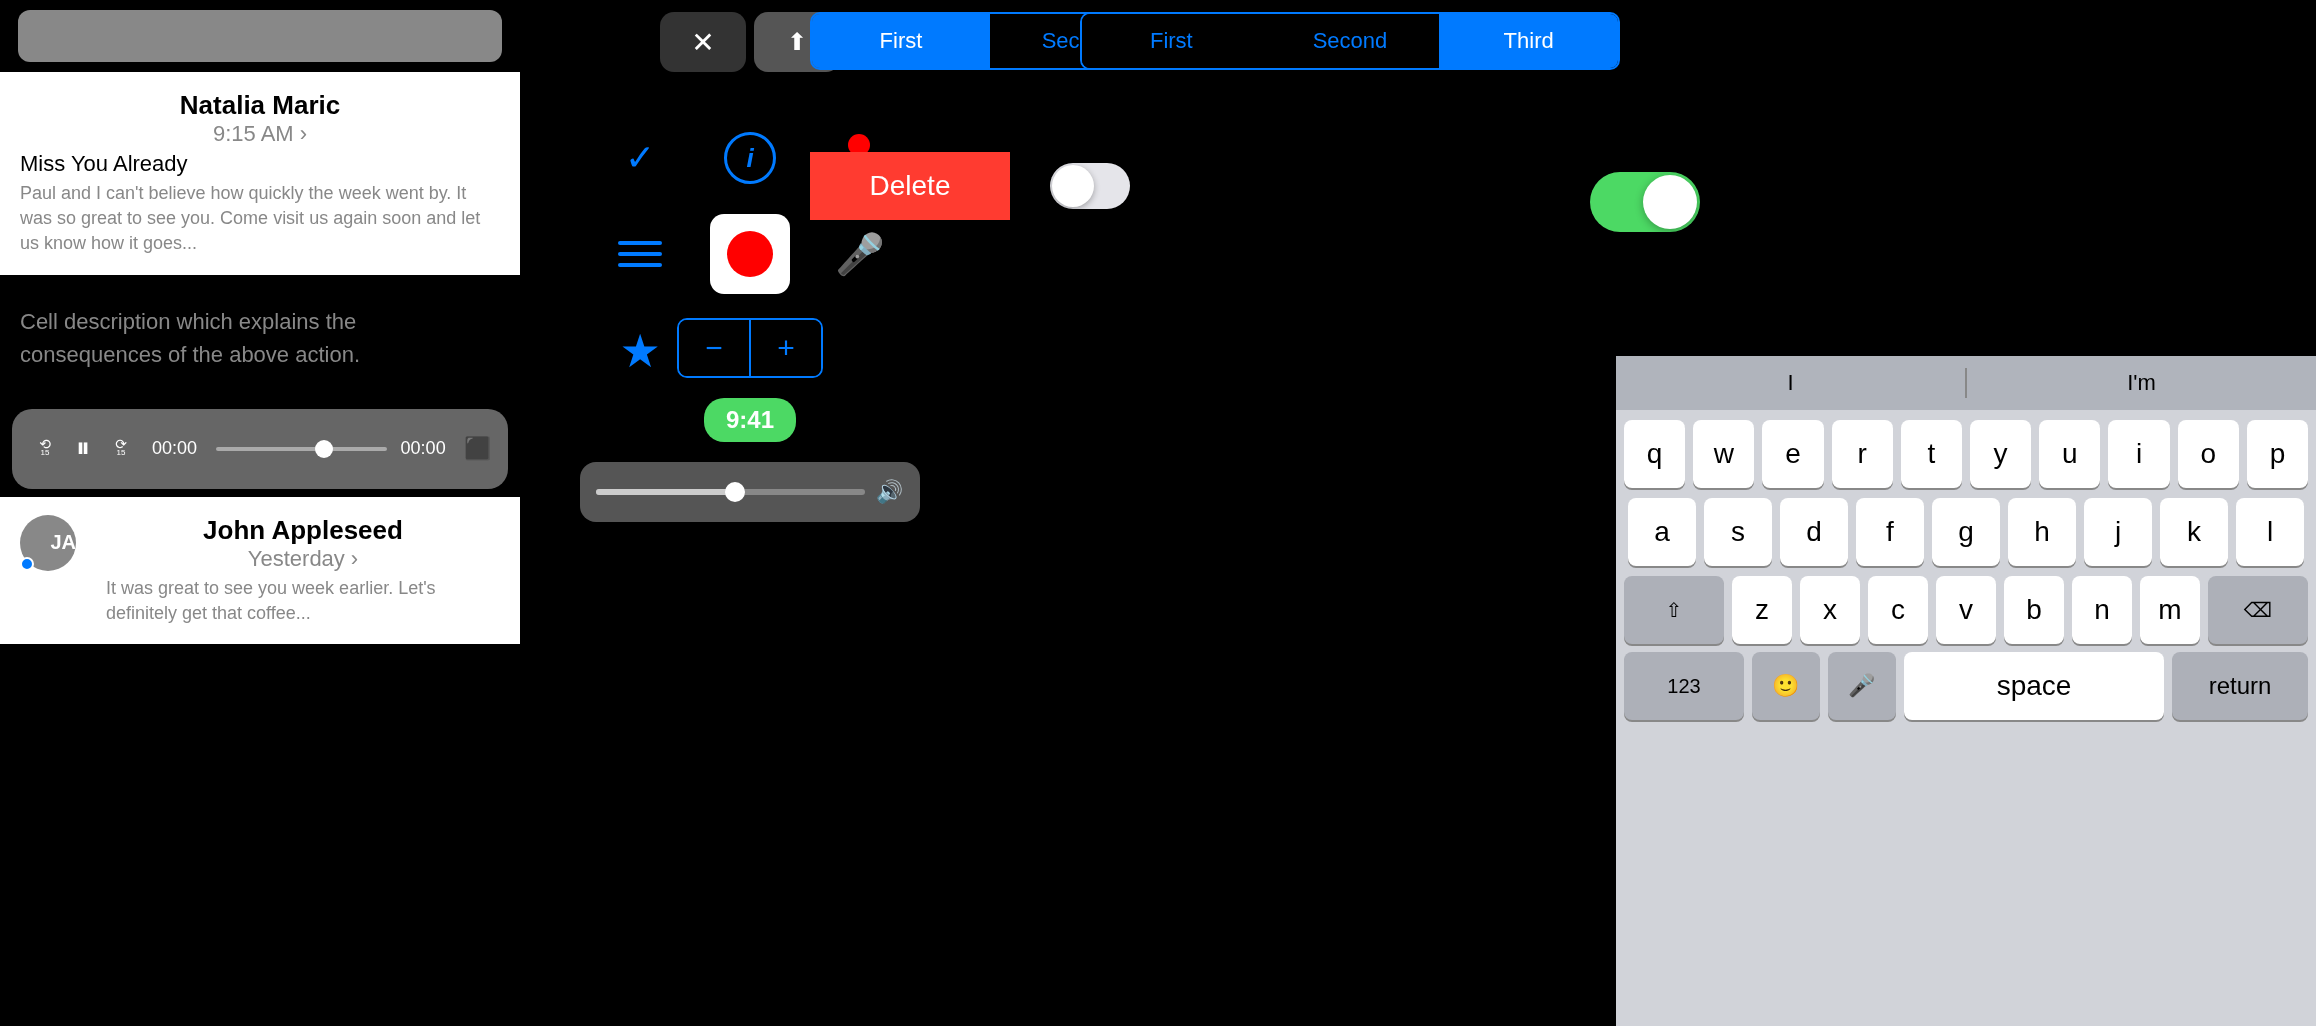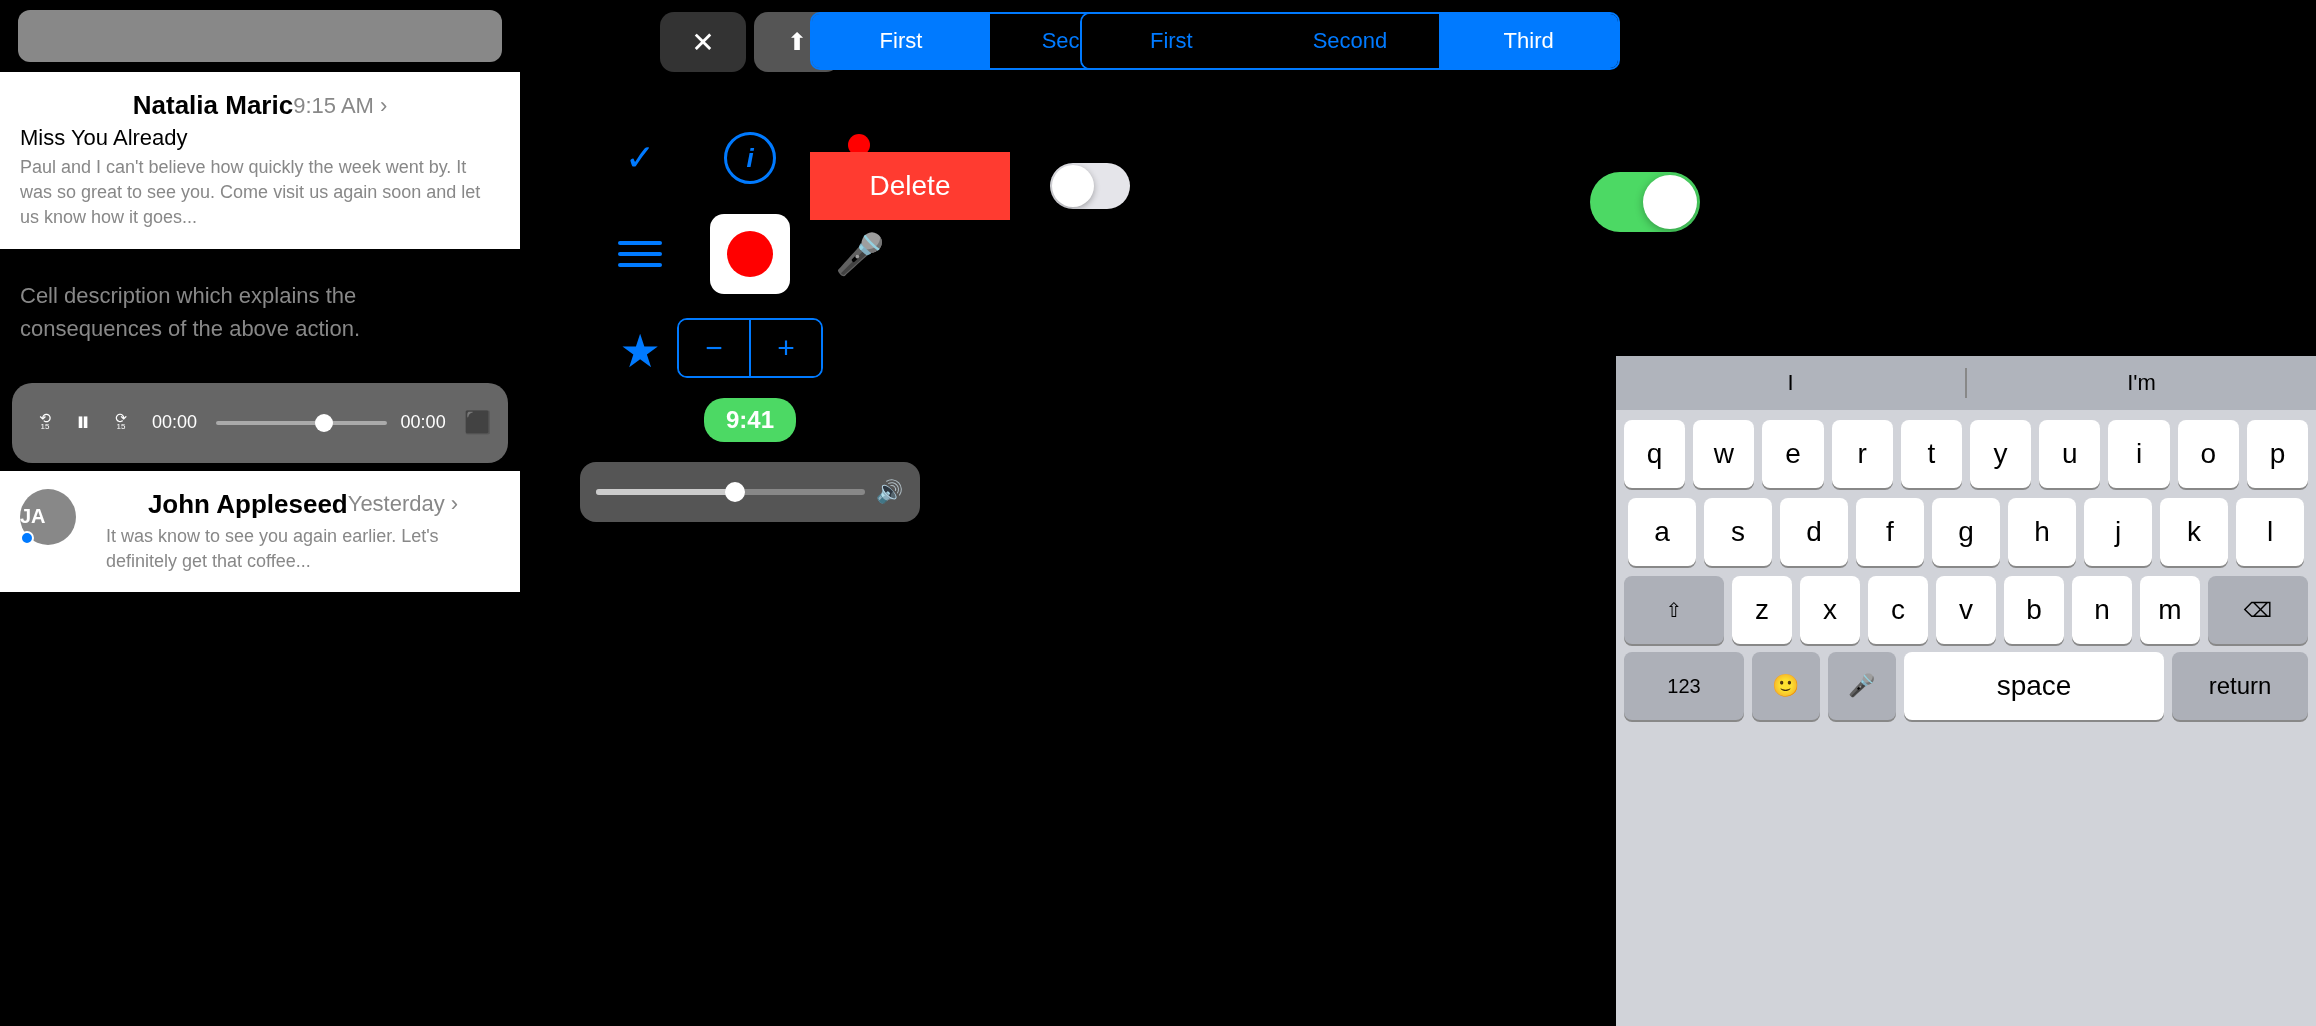--- a/index.html
+++ b/index.html
@@ -33,23 +33,24 @@
     }
 
     
     .message-card {
       background: #fff;
       padding: 18px 20px;
       margin: 0;
     }
     .message-header {
       display: flex;
-      justify-content: center;
+      justify-content: space-between;
       align-items: center;
       margin-bottom: 4px;
+      flex-direction: column;
     }
     .message-name {
       font-size: 26px;
       font-weight: 600;
       color: #000;
     }
     .message-time {
       font-size: 22px;
       color: #888;
       display: flex;
@@ -131,21 +132,21 @@
       align-items: flex-start;
       margin-top: 8px;
     }
     .avatar {
       width: 56px;
       height: 56px;
       border-radius: 50%;
       background: #888;
       display: flex;
       align-items: center;
-      justify-content: flex-start;
+      justify-content: flex-end;
       font-size: 20px;
       font-weight: 600;
       color: #fff;
       flex-shrink: 0;
       position: relative;
     }
     .avatar-dot {
       position: absolute;
       bottom: 0;
       left: 0;
@@ -518,21 +519,21 @@
       <div class="avatar-dot"></div>
     </div>
     <div class="message-card-2-content">
       <div class="message-header">
         <span class="message-name">John Appleseed</span>
         <span class="message-time">
           <span>Yesterday</span>
           <span>›</span>
         </span>
       </div>
-      <div class="message-body">It was know to see you again earlier. Let's definitely get that coffee...</div>
+      <div class="message-body">It was great to see you week earlier. Let's definitely get that coffee...</div>
     </div>
   </div>
 </div>
 
 <div class="middle-panel">
 
   <div class="icon-bar">
     <div class="icon-btn dark">
       <span style="color:#fff;font-size:28px;">✕</span>
     </div>

